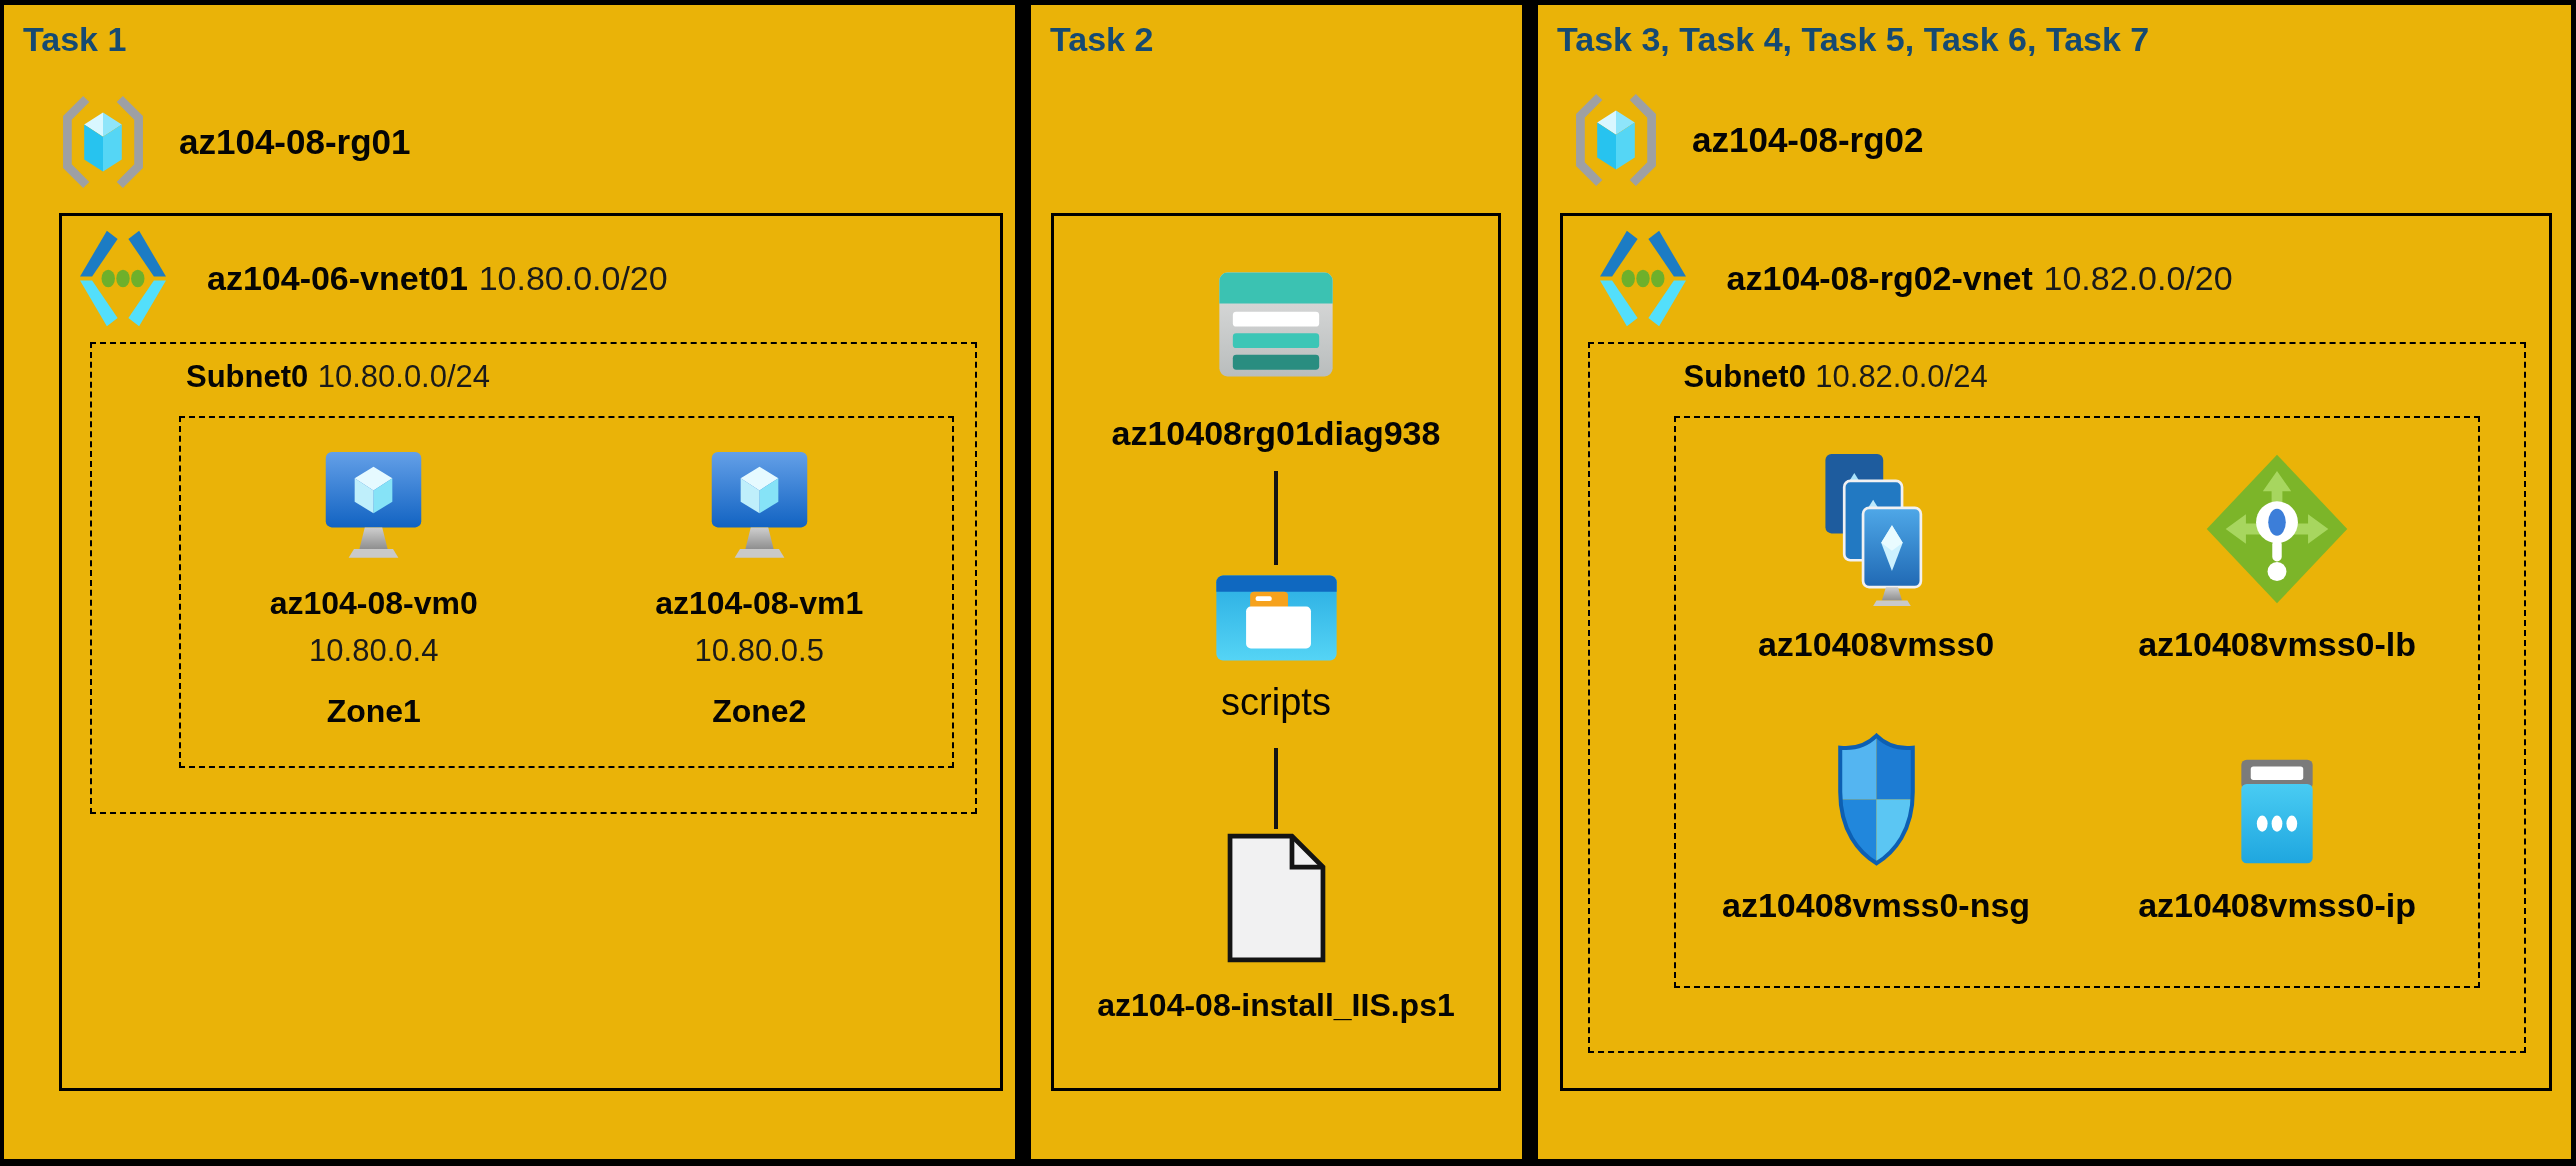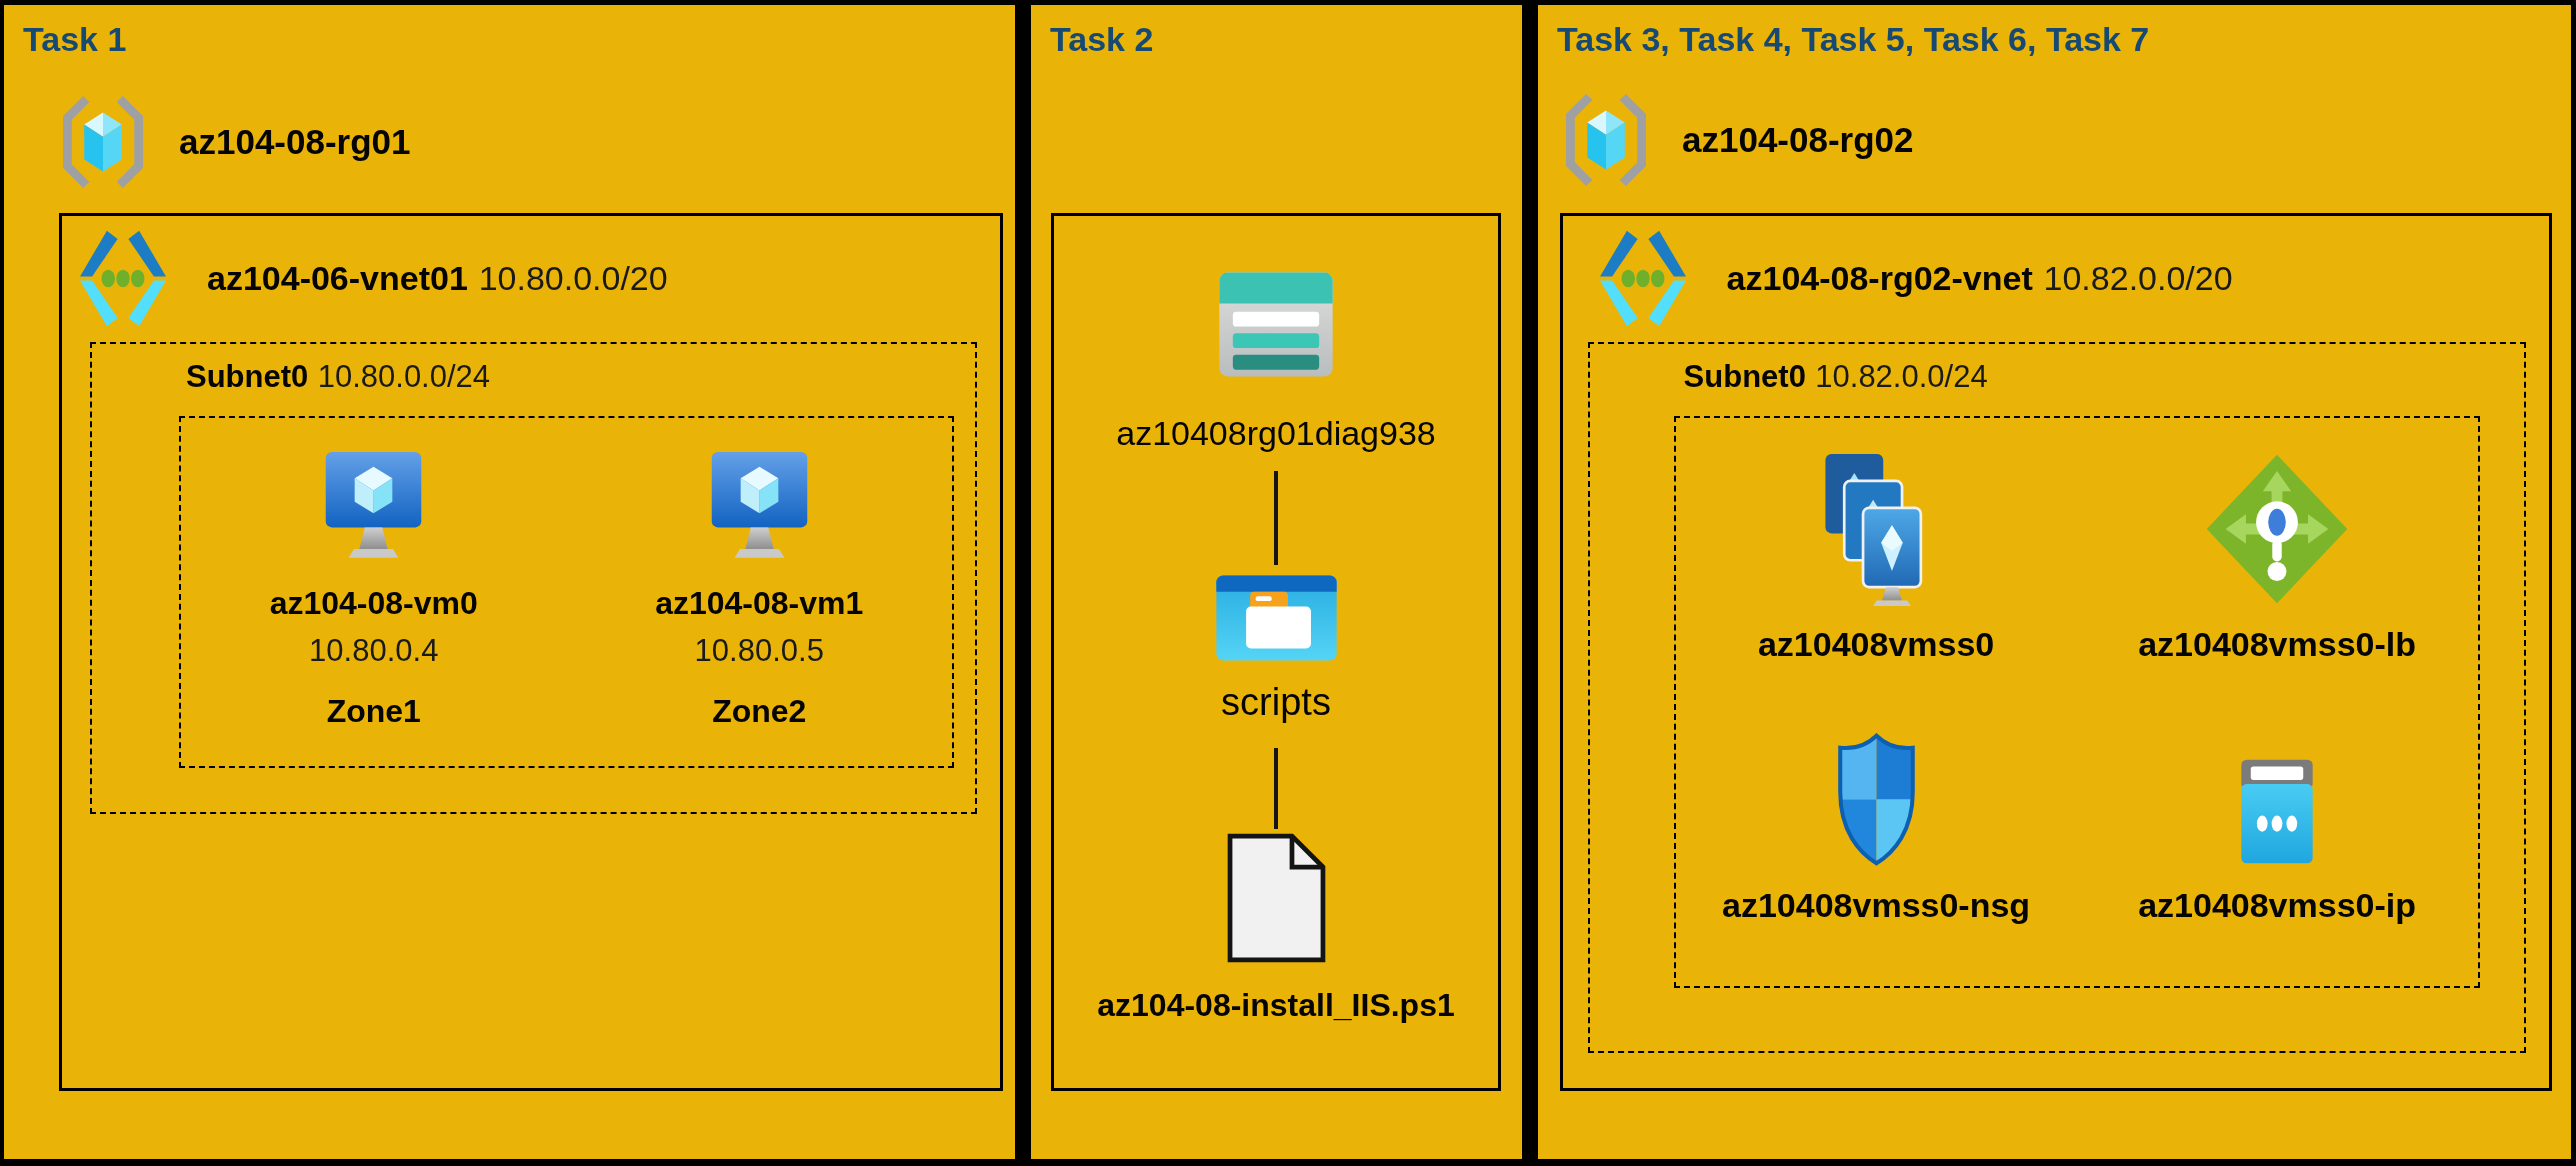--- a/index.html
+++ b/index.html
@@ -29,21 +29,21 @@
     color: #164A72;
     white-space: nowrap;
   }
   .rg-row {
     position: absolute;
     display: flex;
     align-items: center;
     gap: 32px;
   }
   #panel-task1 .rg-row { left: 55px; top: 90px; }
-  #panel-task3 .rg-row { left: 24px; top: 88px; text-align: center; }
+  #panel-task3 .rg-row { left: 34px; top: 88px; text-align: center; }
   .rg-name { font-size: 35px; font-weight: 700; color: #050505; white-space: nowrap; }
 
   .inner-box {
     position: absolute;
     border: 3.4px solid #000;
     top: 208px;
   }
   #panel-task1 .inner-box { left: 55px; width: 944px; height: 878px; }
   #panel-task3 .inner-box { left: 21.6px; width: 992px; height: 878px; }
 
@@ -118,21 +118,21 @@
   .stack {
     position: absolute;
     left: 20px; top: 208px;
     width: 450px; height: 878px;
     border: 3.4px solid #000;
     display: flex;
     flex-direction: column;
     align-items: center;
   }
   .stack .sa-icon     { margin-top: 55px; }
-  .stack .sa-label    { margin-top: 36px; font-size: 34px; font-weight: 400; color: #050505; }
+  .stack .sa-label    { margin-top: 36px; font-size: 34px; font-weight: 700; color: #050505; }
   .stack .vline1      { margin-top: 17.5px; height: 94px; }
   .stack .folder-icon { margin-top: 9.4px; }
   .stack .ct-label    { margin-top: 19px; font-size: 38px; font-weight: 400; color: #050505; }
   .stack .vline2      { margin-top: 24px; height: 81px; }
   .stack .doc-icon    { margin-top: 2.7px; }
   .stack .file-label  { margin-top: 23px; font-size: 32px; font-weight: 700; color: #050505; }
   .vline { width: 3.4px; background: #141414; }
 </style>
 </head>
 <body>

